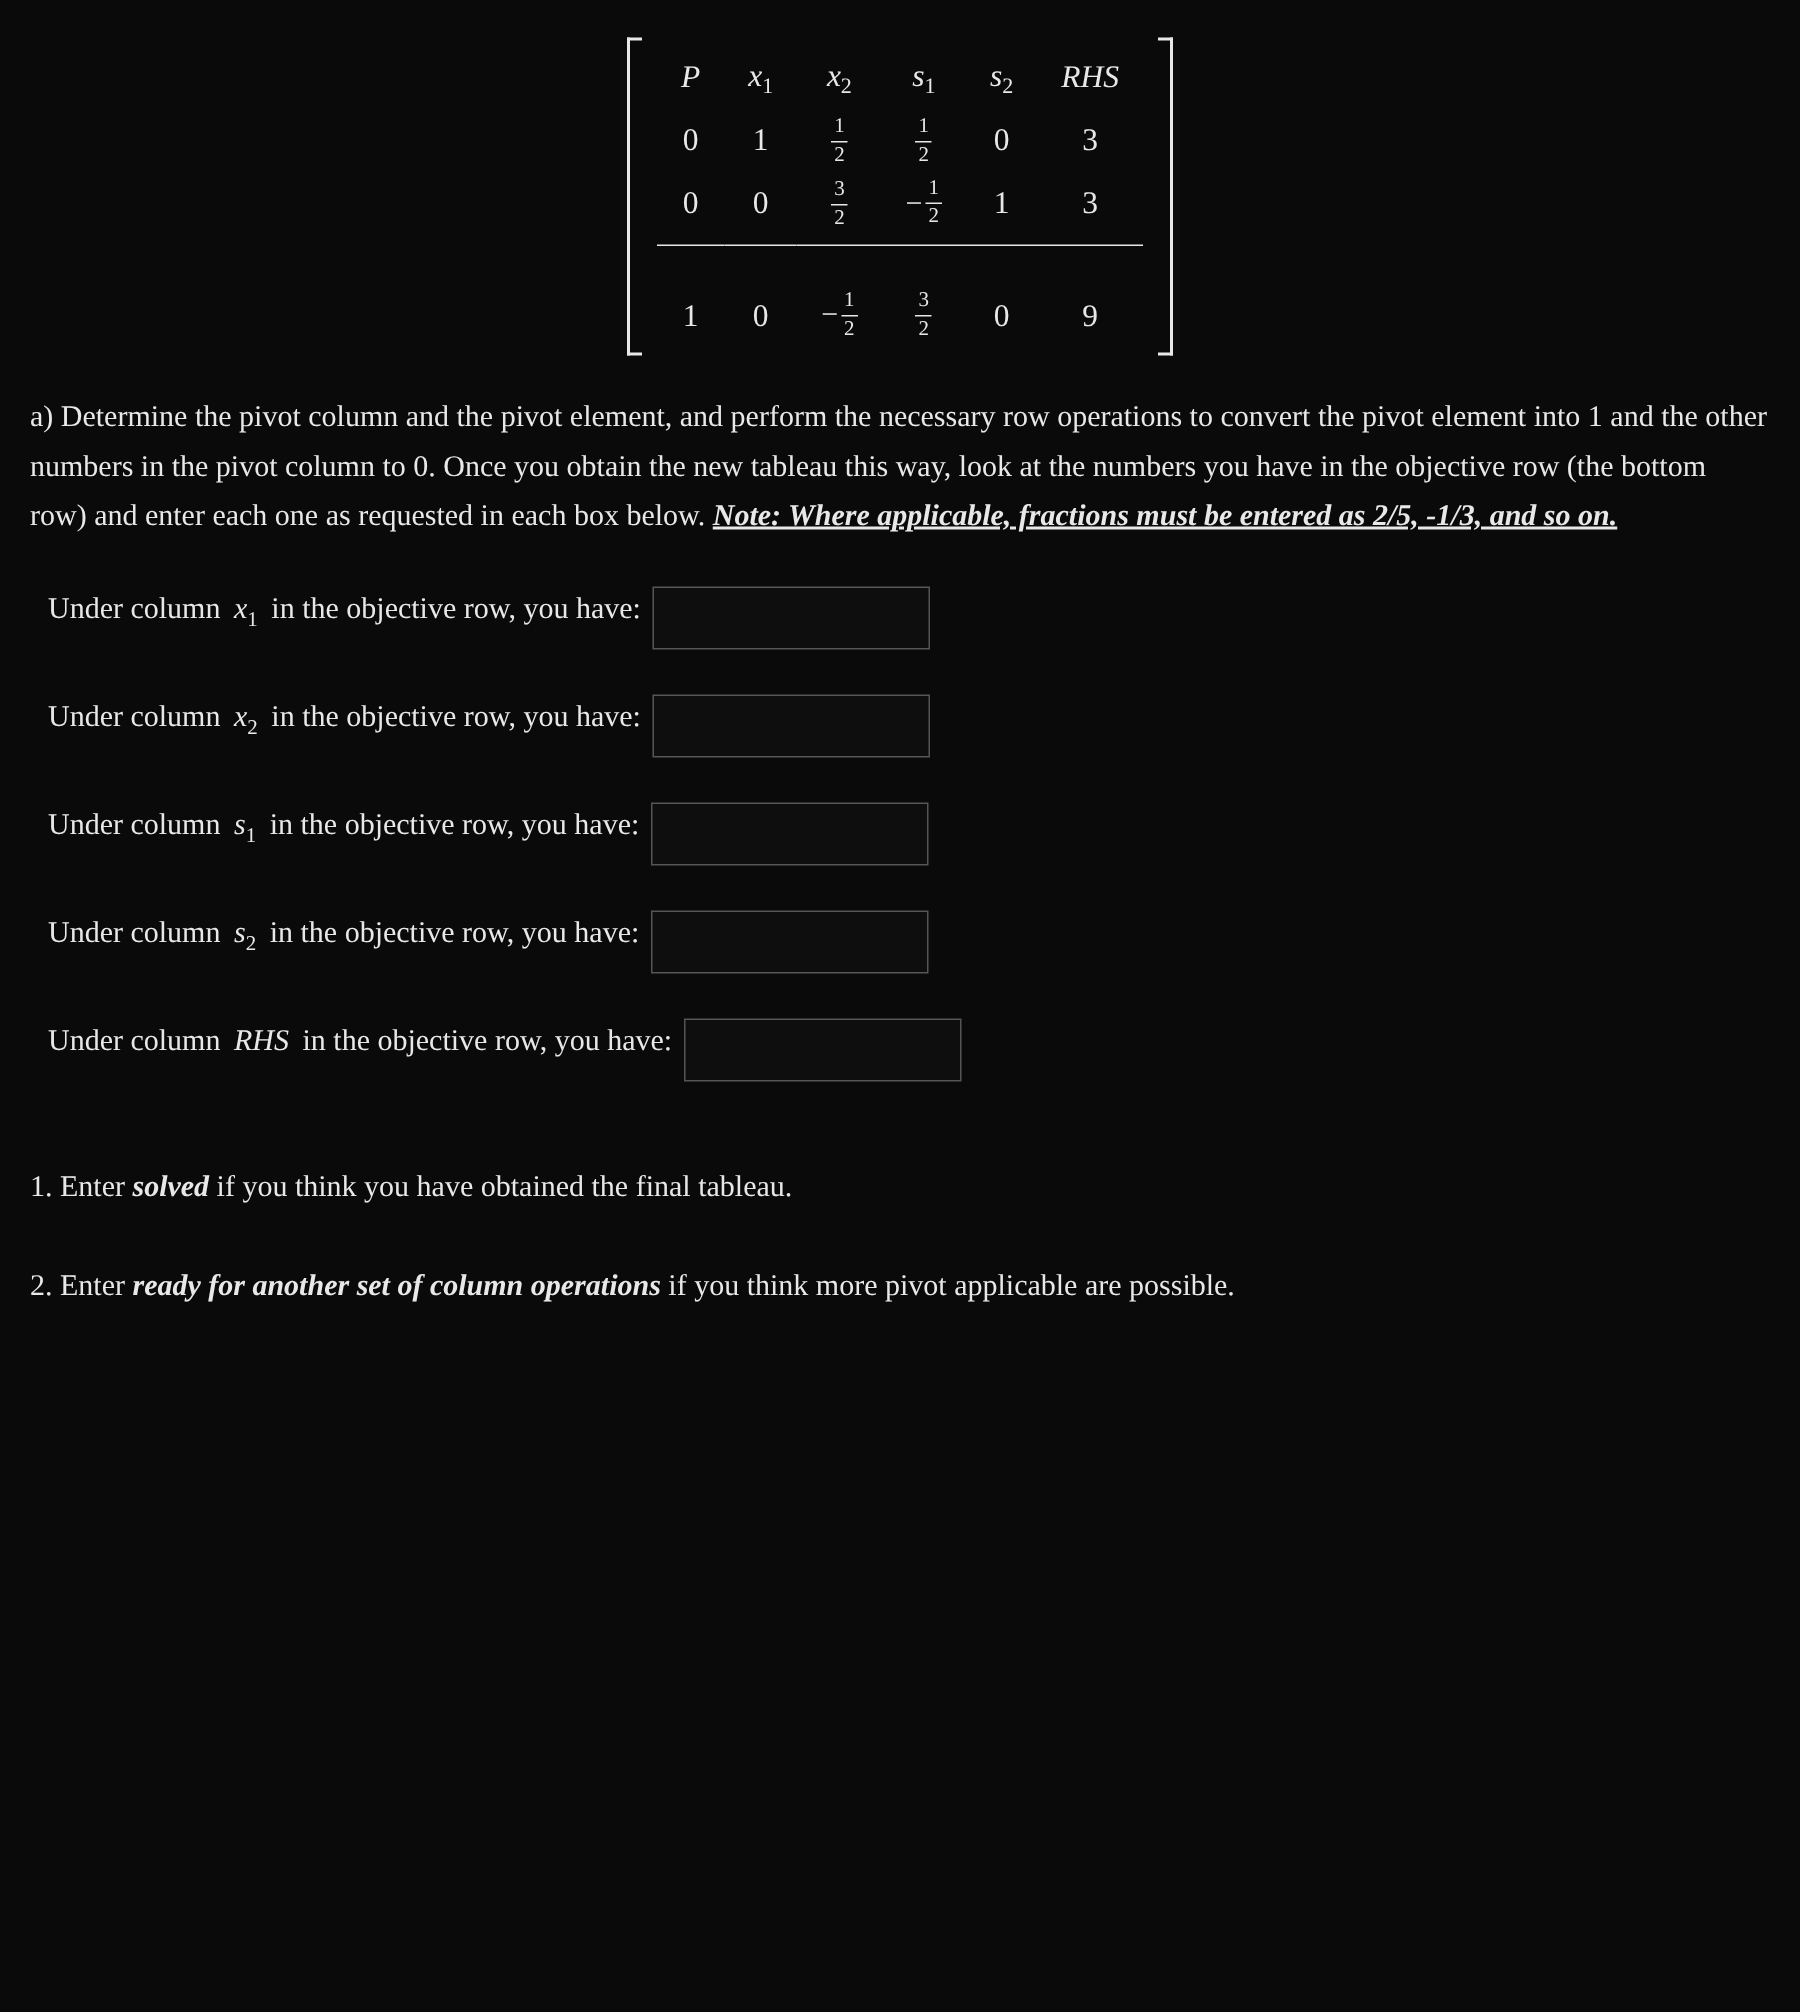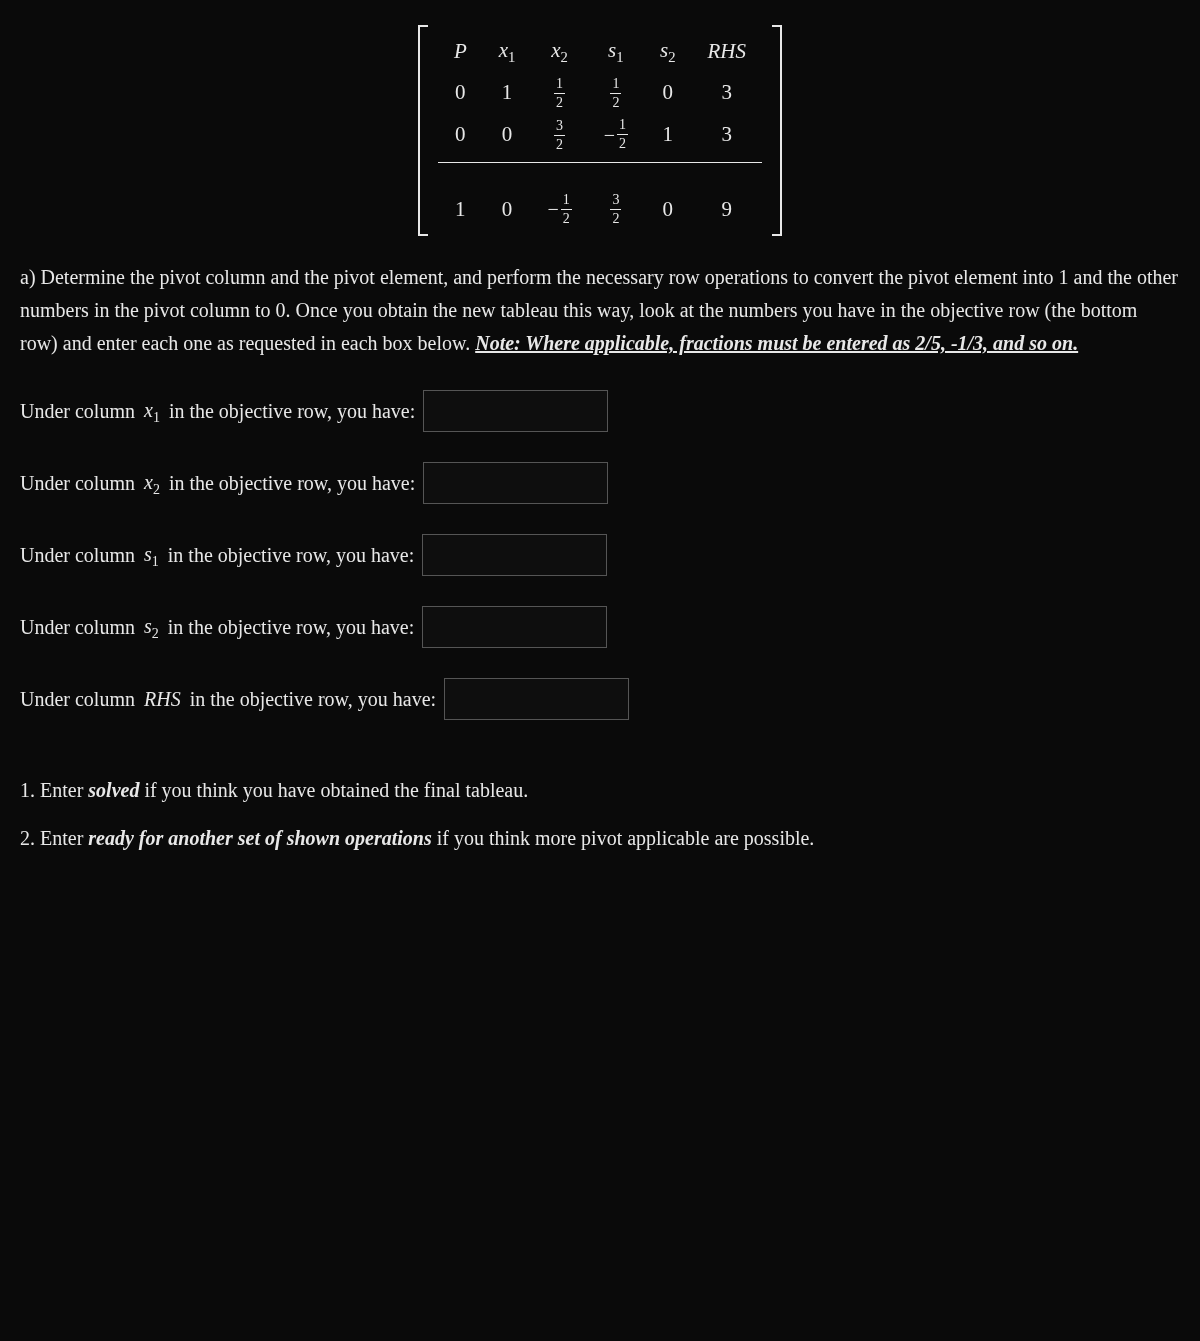--- a/index.html
+++ b/index.html
@@ -77,43 +77,42 @@
     }
     .note {
       font-style: italic;
       font-weight: bold;
       text-decoration: underline;
     }
     
     
     .qrow {
       display: flex;
-      align-items: center;
-      margin: 30px 0;
+      margin: 30px 12px;
       font-size: 20px;
     }
     .qrow .txt { white-space: pre; }
     .qrow input[type="text"] {
       background: #0e0e0e;
       border: 1px solid #555;
       height: 42px;
       width: 185px;
       margin-left: 8px;
       color: #e8e8e8;
       font-size: 18px;
       padding: 0 8px;
     }
     .var {
       font-style: italic;
       font-family: 'Latin Modern', Georgia, serif;
       padding: 0 4px;
     }
     
     .section-b { margin-top: 55px; }
-    .olist { margin: 18px 0; }
+    .olist { margin: 36px 0; }
     .bold-it { font-weight: bold; font-style: italic; }
   </style>
 </head>
 <body>
 
 <div class="content">
 
   <div class="matrix-wrap">
     <div class="bracket left"></div>
     <div class="matrix-body">
@@ -223,17 +222,17 @@
     <span class="txt"> in the objective row, you have:</span>
     <input type="text" style="">
   </div>
 
   <div class="section-b">
 
     <p class="olist">
       <span>1. Enter  </span><span class="bold-it">solved</span><span>  if you think you have obtained the final tableau.</span>
     </p>
     <p class="olist">
-      <span>2. Enter  </span><span class="bold-it">ready for another set of shown operations</span><span>  if you think more pivot applicable are possible.</span>
+      <span>2. Enter  </span><span class="bold-it">ready for another set of column operations</span><span>  if you think more pivot applicable are possible.</span>
     </p>
   </div>
 
 </div>
 
 </body></html>

